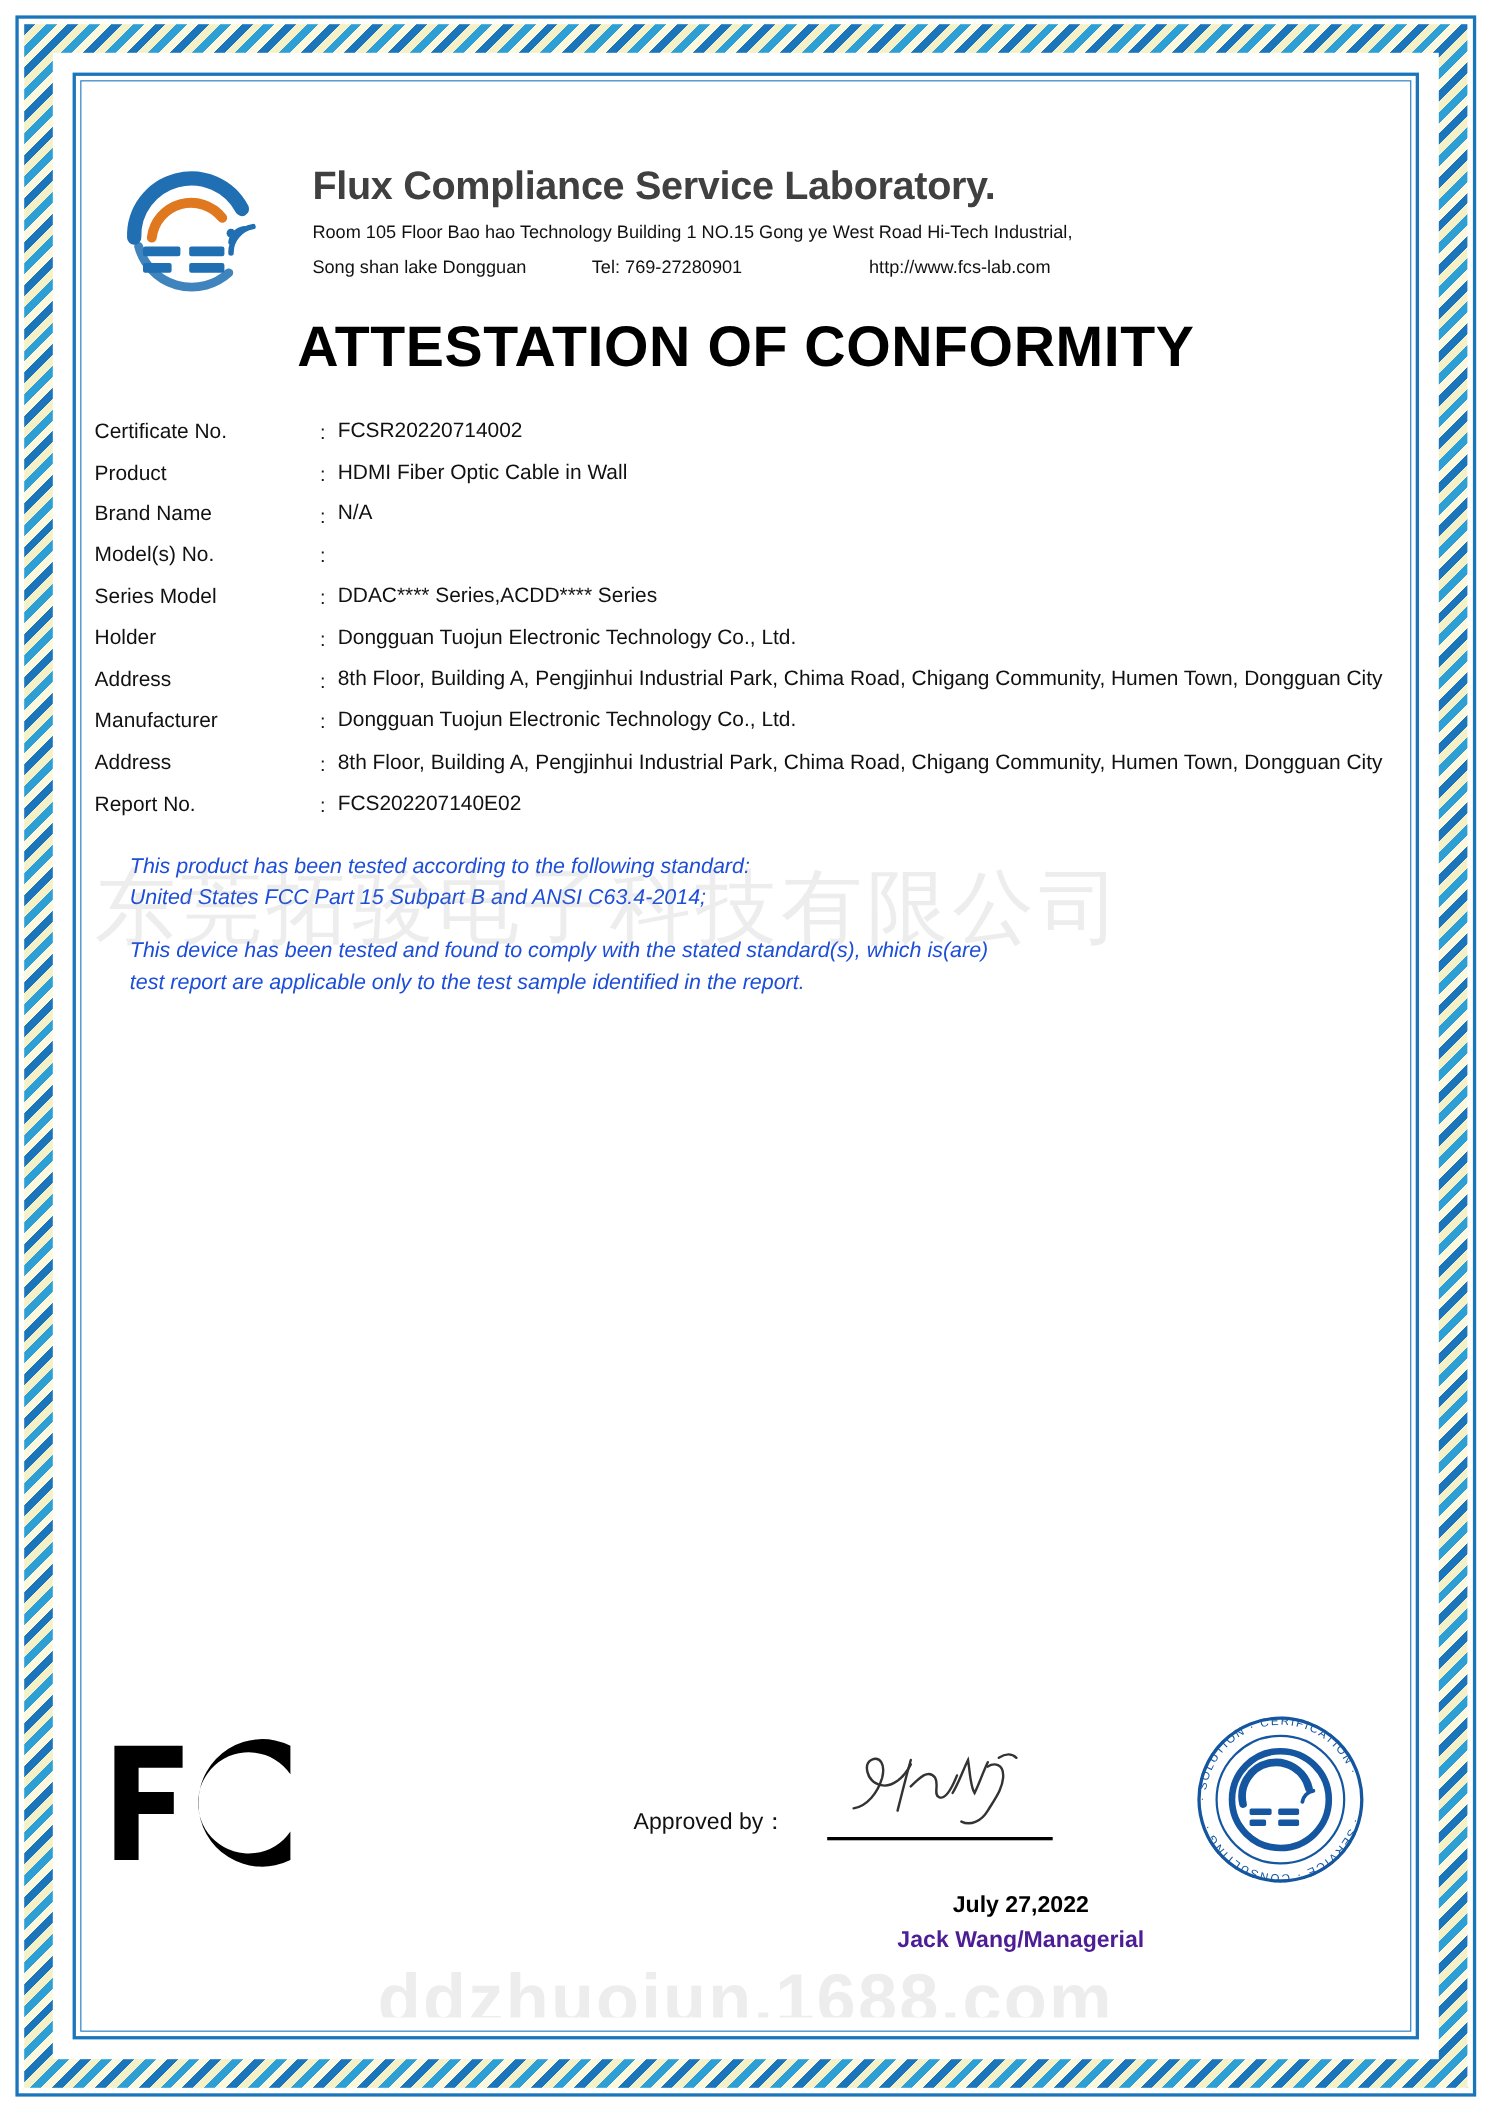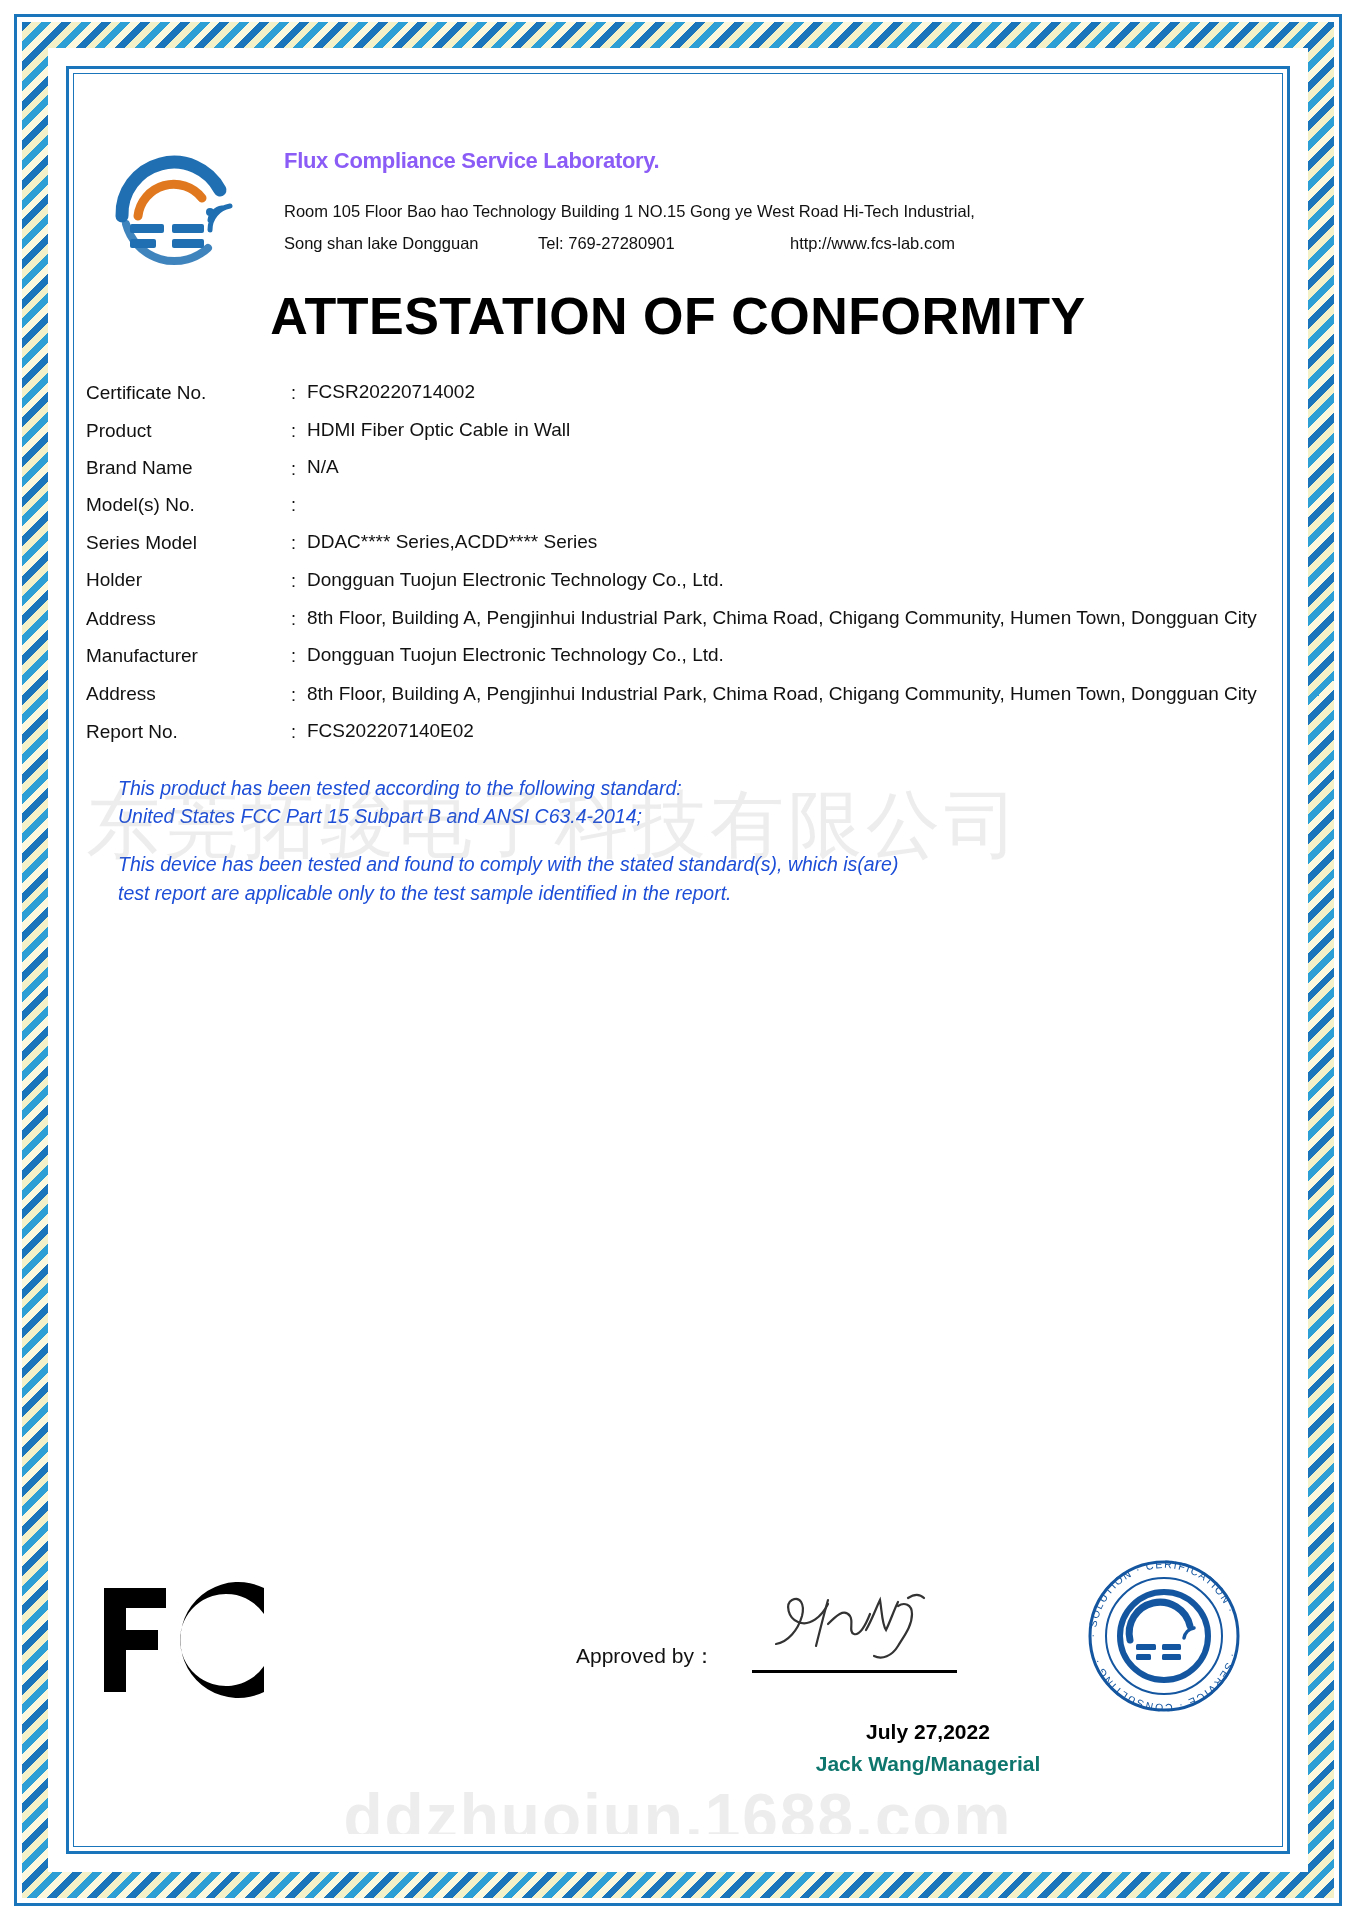--- a/index.html
+++ b/index.html
@@ -39,21 +39,21 @@
     overflow:hidden;
   }
 
   
   .header{position:relative;height:160px;}
   .logo{
     position:absolute;left:18px;top:42px;width:140px;height:140px;
   }
   .lab-title{
     position:absolute;left:198px;top:62px;
-    font-size:22px;font-weight:bold;color:#8b5cf6;letter-spacing:-0.3px;
+    font-size:36px;font-weight:bold;color:#404040;letter-spacing:-0.3px;
   }
   .addr-line{
     position:absolute;left:198px;font-size:16.5px;color:#111;white-space:nowrap;
   }
   .addr1{top:116px;}
   .addr2{top:148px;}
   .addr2 .seg-city{display:inline-block;width:254px;}
   .addr2 .seg-tel{display:inline-block;width:252px;}
 
   
@@ -125,21 +125,21 @@
   }
   .signature{
     position:absolute;left:196px;top:48px;width:180px;height:100px;
   }
   .date-line{
     position:absolute;left:186px;top:196px;width:360px;
     text-align:center;font-size:21px;font-weight:bold;color:#000;
   }
   .name-line{
     position:absolute;left:186px;top:228px;width:360px;
-    text-align:center;font-size:21px;font-weight:bold;color:#0f766e;
+    text-align:center;font-size:21px;font-weight:bold;color:#4c1d95;
   }
   .seal{position:absolute;right:10px;top:24px;width:176px;height:176px;}
 </style>
 </head>
 <body>
 
 <div class="page">
   <div class="border-outer"></div>
   <div class="border-chevron">
     <div class="border-chevron-inner"></div>

